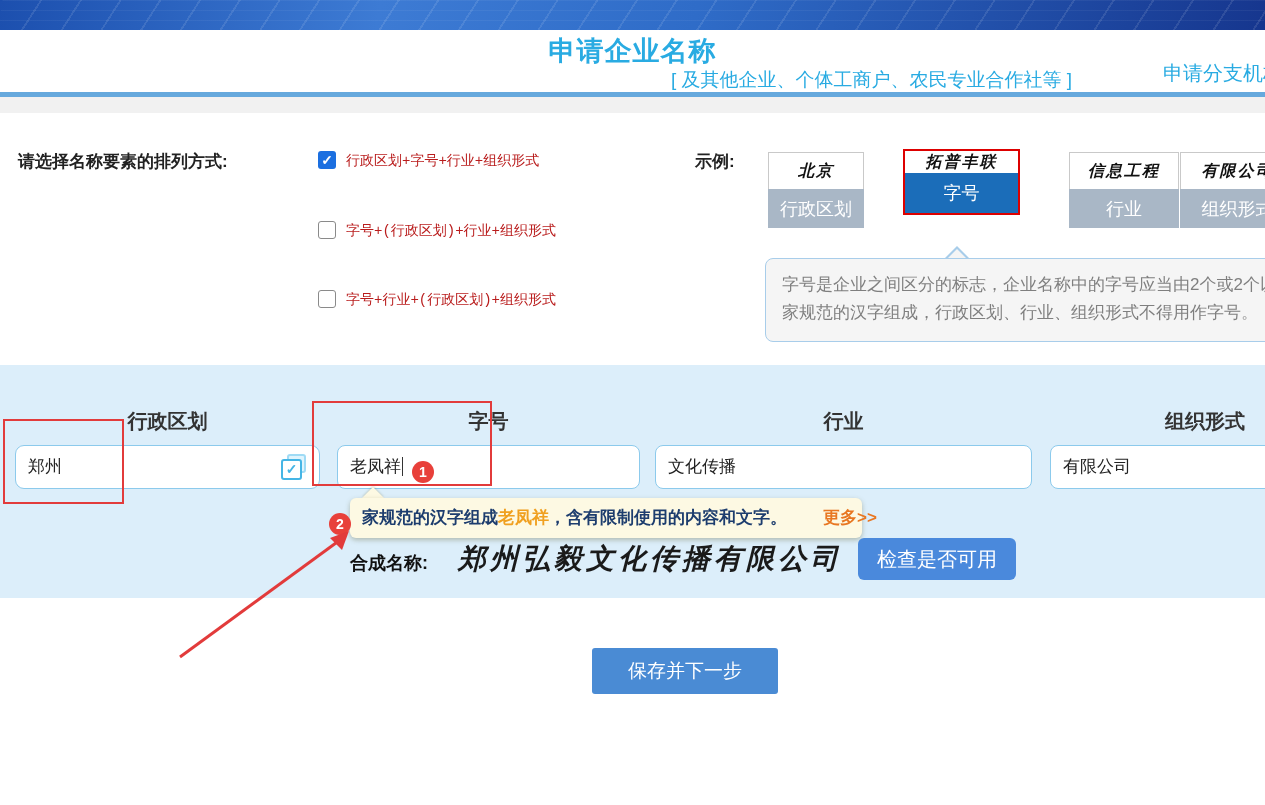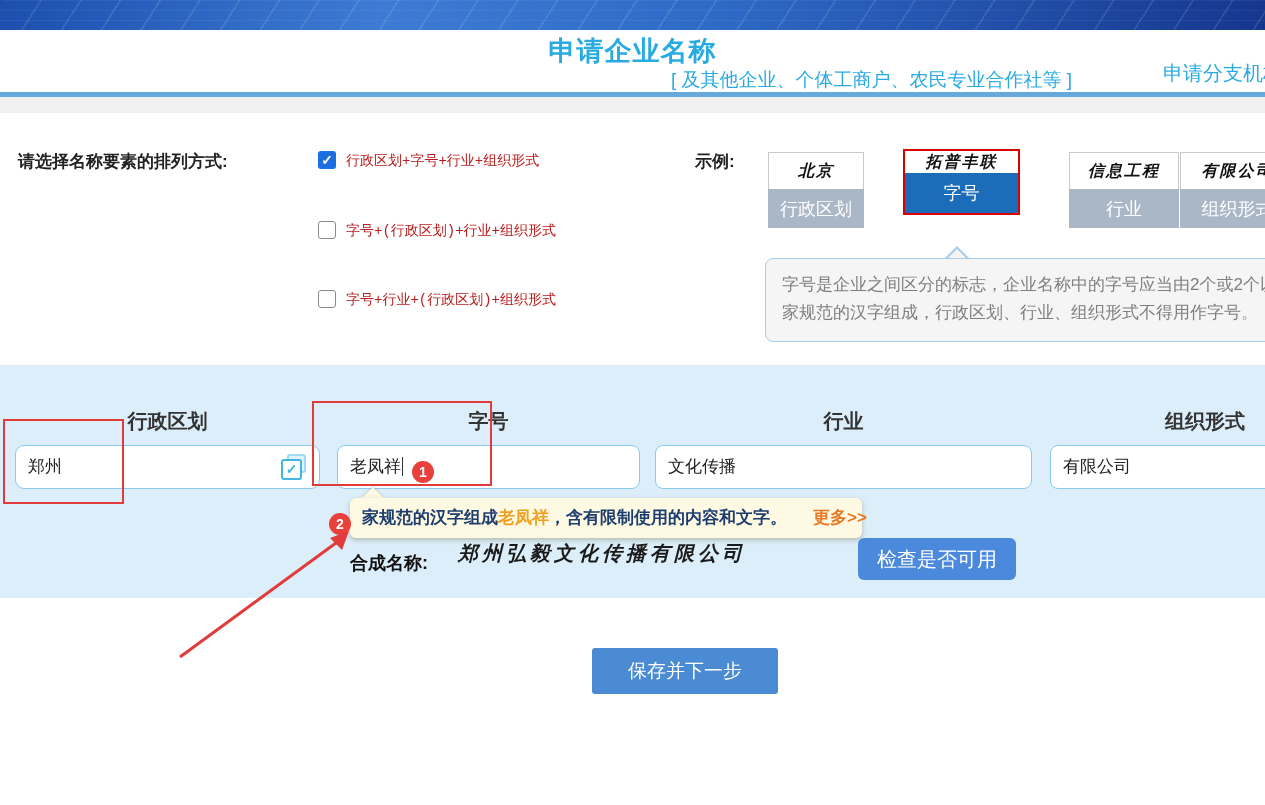--- a/index.html
+++ b/index.html
@@ -83,25 +83,25 @@
     font-size:14px;line-height:17px;text-align:center;font-weight:bold;}
 
   
   .warn{position:absolute;left:350px;top:498px;width:512px;height:40px;background:#fdf9e3;
     border-radius:6px;box-shadow:0 2px 5px rgba(90,90,40,.35);box-sizing:border-box;
     padding:0 12px;font-size:17px;font-weight:bold;color:#1d3d6e;line-height:40px;white-space:nowrap;}
   .warn-arrow{position:absolute;left:362px;top:487px;width:0;height:0;
     border-left:11px solid transparent;border-right:11px solid transparent;
     border-bottom:11px solid #fdf9e3;filter:drop-shadow(0 -1px 1px rgba(90,90,40,.25));}
   .warn .hl-name{color:#f0a020;}
-  .warn .more{color:#e87722;margin-left:26px;cursor:pointer;}
+  .warn .more{color:#e87722;margin-left:36px;cursor:pointer;}
 
   
   .comp-label{position:absolute;left:350px;top:551px;font-size:18px;font-weight:bold;color:#111;text-align:right;}
-  .comp-name{position:absolute;left:458px;top:540px;font-size:20px;color:#1a1a1a;
+  .comp-name{position:absolute;left:458px;top:540px;font-size:28px;color:#1a1a1a;
     font-family:"DejaVu Serif",serif;font-style:italic;font-weight:bold;letter-spacing:4px;white-space:nowrap;}
   .check-btn{position:absolute;left:858px;top:538px;width:158px;height:42px;background:#4a89dc;
     border-radius:6px;color:#fff;font-size:20px;display:flex;align-items:center;justify-content:center;
     cursor:pointer;border:none;}
 
   
   .save-btn{position:absolute;left:592px;top:648px;width:186px;height:46px;background:#4a8bd4;
     border-radius:3px;color:#fff;font-size:19px;display:flex;align-items:center;justify-content:center;
     cursor:pointer;border:none;}
 

